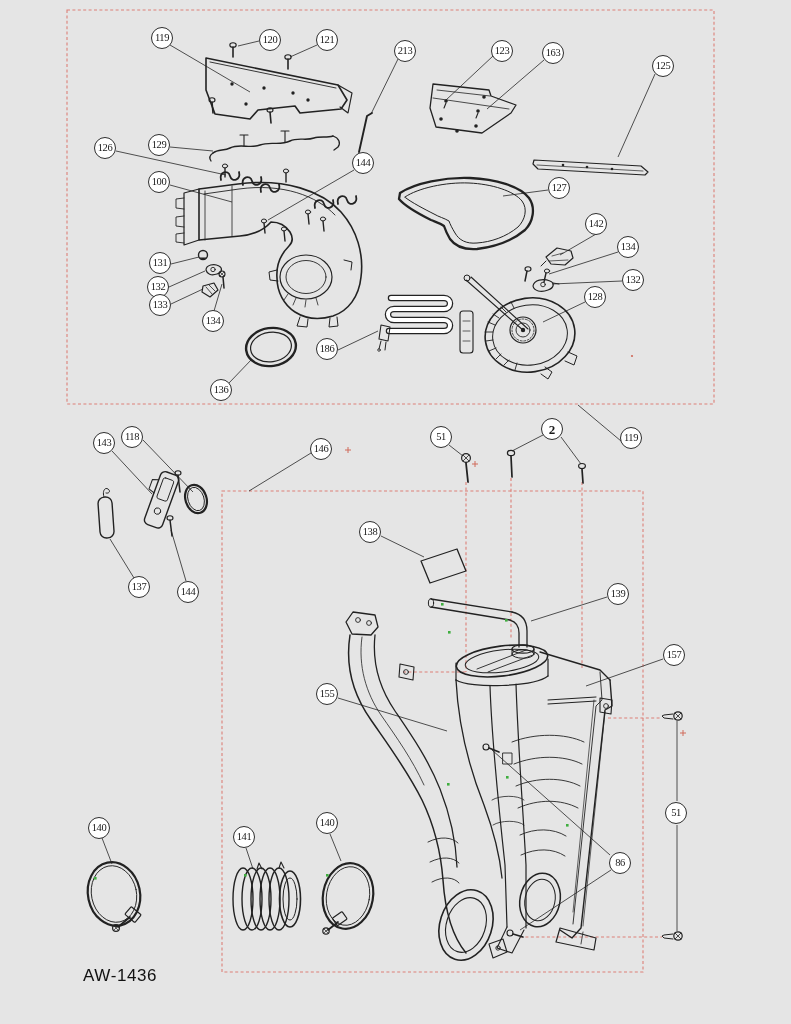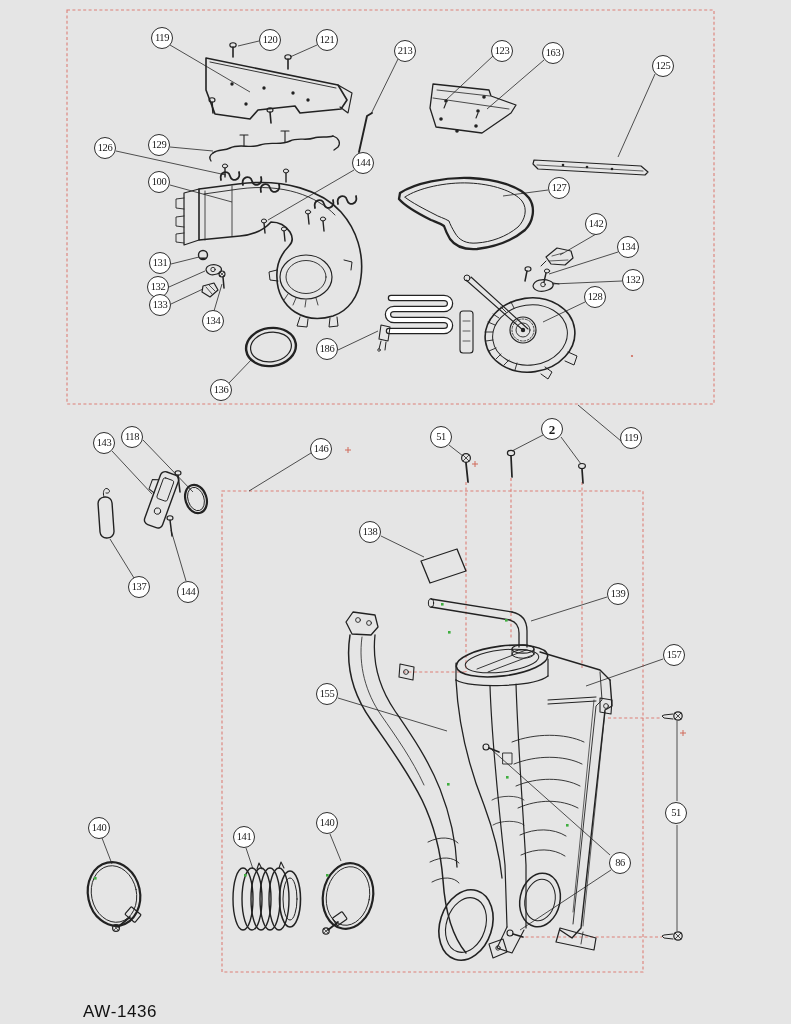--- a/index.html
+++ b/index.html
@@ -12,21 +12,20 @@
     position:absolute;width:22px;height:22px;box-sizing:border-box;
     border:1.2px solid #2e2e2e;border-radius:50%;background:#ffffff;
     display:flex;align-items:center;justify-content:center;
     font-size:10.5px;color:#1a1a1a;letter-spacing:-0.4px;line-height:1;
   }
   .co-bold{font-weight:700;font-size:13px;letter-spacing:0;}
   .drawing-code{
     position:absolute;left:83px;top:966px;
     font-family:"Liberation Sans", sans-serif;font-size:17px;color:#111;
     letter-spacing:0.6px;
-    margin-top:36px;
   }
 </style>
 </head>
 <body>
 
 <div class="stage">
 
 <svg width="791" height="1024" viewBox="0 0 791 1024">
 
   <g stroke="#dd8078" fill="none" stroke-width="1.1" stroke-dasharray="3 2.4">

